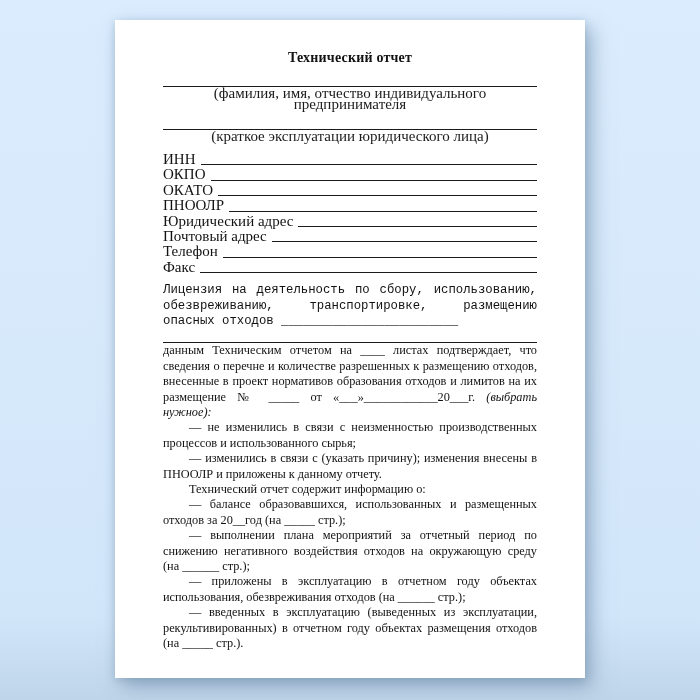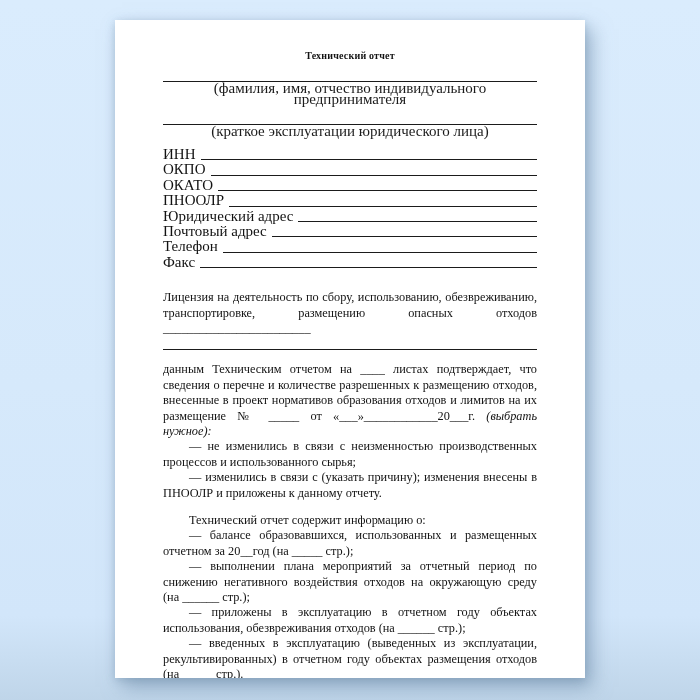--- a/index.html
+++ b/index.html
@@ -10,36 +10,36 @@
     color:#121212;
   }
   .sheet{
     position:absolute;left:115px;top:20px;width:470px;height:658px;
     background:#ffffff;box-sizing:border-box;
     padding:24px 48px 0 48px;overflow:hidden;
     box-shadow:7px 9px 18px rgba(104,134,164,0.55),0 2px 8px rgba(104,134,164,0.35);
   }
   .doc-title{
     margin:6px 0 10px 0;text-align:center;
-    font-size:10px;font-weight:bold;letter-spacing:.2px;
+    font-size:14px;font-weight:bold;letter-spacing:.2px;
   }
   .blank-group{margin:9px 0 0 0;}
   .blank-line{height:10px;border-bottom:1px solid #1b1b1b;}
   .blank-caption{
     text-align:center;font-size:15px;line-height:11px;margin-top:1px;color:#1b1b1b;
   }
   .fields{margin-top:10px;}
   .field-row{display:flex;align-items:flex-end;height:15.4px;font-size:15px;}
   .field-label{white-space:nowrap;line-height:15.4px;}
   .field-line{flex:1;border-bottom:1px solid #1b1b1b;margin-left:5px;margin-bottom:2px;}
   .para{
     margin:0;font-size:12.3px;line-height:15.4px;text-align:justify;
   }
-  .gap-lg{margin-top:20px;}
-  .gap-md{margin-top:12px;}
+  .gap-lg{margin-top:8px;font-family:Liberation Mono, monospace;}
+  .gap-md{}
   .indent{text-indent:26px;}
   .full-line{height:11px;border-bottom:1px solid #1b1b1b;margin-top:2px;}
   .italic{font-style:italic;}
 </style>
 </head>
 <body>
 
 <div class="sheet">
 
   <h1 class="doc-title">Технический отчет</h1>
@@ -90,18 +90,18 @@
 
   <p class="para gap-lg">Лицензия на деятельность по сбору, использованию, обезвреживанию, транспортировке, размещению опасных отходов ________________________</p>
   <div class="full-line"></div>
 
   <p class="para gap-md"><span>данным Техническим отчетом на ____ листах подтверждает, что сведения о перечне и количестве разрешенных к размещению отходов, внесенные в проект нормативов образования отходов и лимитов на их размещение № _____ от «___»____________20___г. </span><span class="italic">(выбрать нужное):</span></p>
 
   <p class="para indent">— не изменились в связи с неизменностью производственных процессов и использованного сырья;</p>
   <p class="para indent">— изменились в связи с (указать причину); изменения внесены в ПНООЛР и приложены к данному отчету.</p>
 
   <p class="para indent gap-md">Технический отчет содержит информацию о:</p>
-  <p class="para indent">— балансе образовавшихся, использованных и размещенных отчетном за 20__год (на _____ стр.);</p>
+  <p class="para indent">— балансе образовавшихся, использованных и размещенных отходов за 20__год (на _____ стр.);</p>
   <p class="para indent">— выполнении плана мероприятий за отчетный период по снижению негативного воздействия отходов на окружающую среду (на ______ стр.);</p>
   <p class="para indent">— приложены в эксплуатацию в отчетном году объектах использования, обезвреживания отходов (на ______ стр.);</p>
   <p class="para indent">— введенных в эксплуатацию (выведенных из эксплуатации, рекультивированных) в отчетном году объектах размещения отходов (на _____ стр.).</p>
 
 </div>
 
 </body></html>

